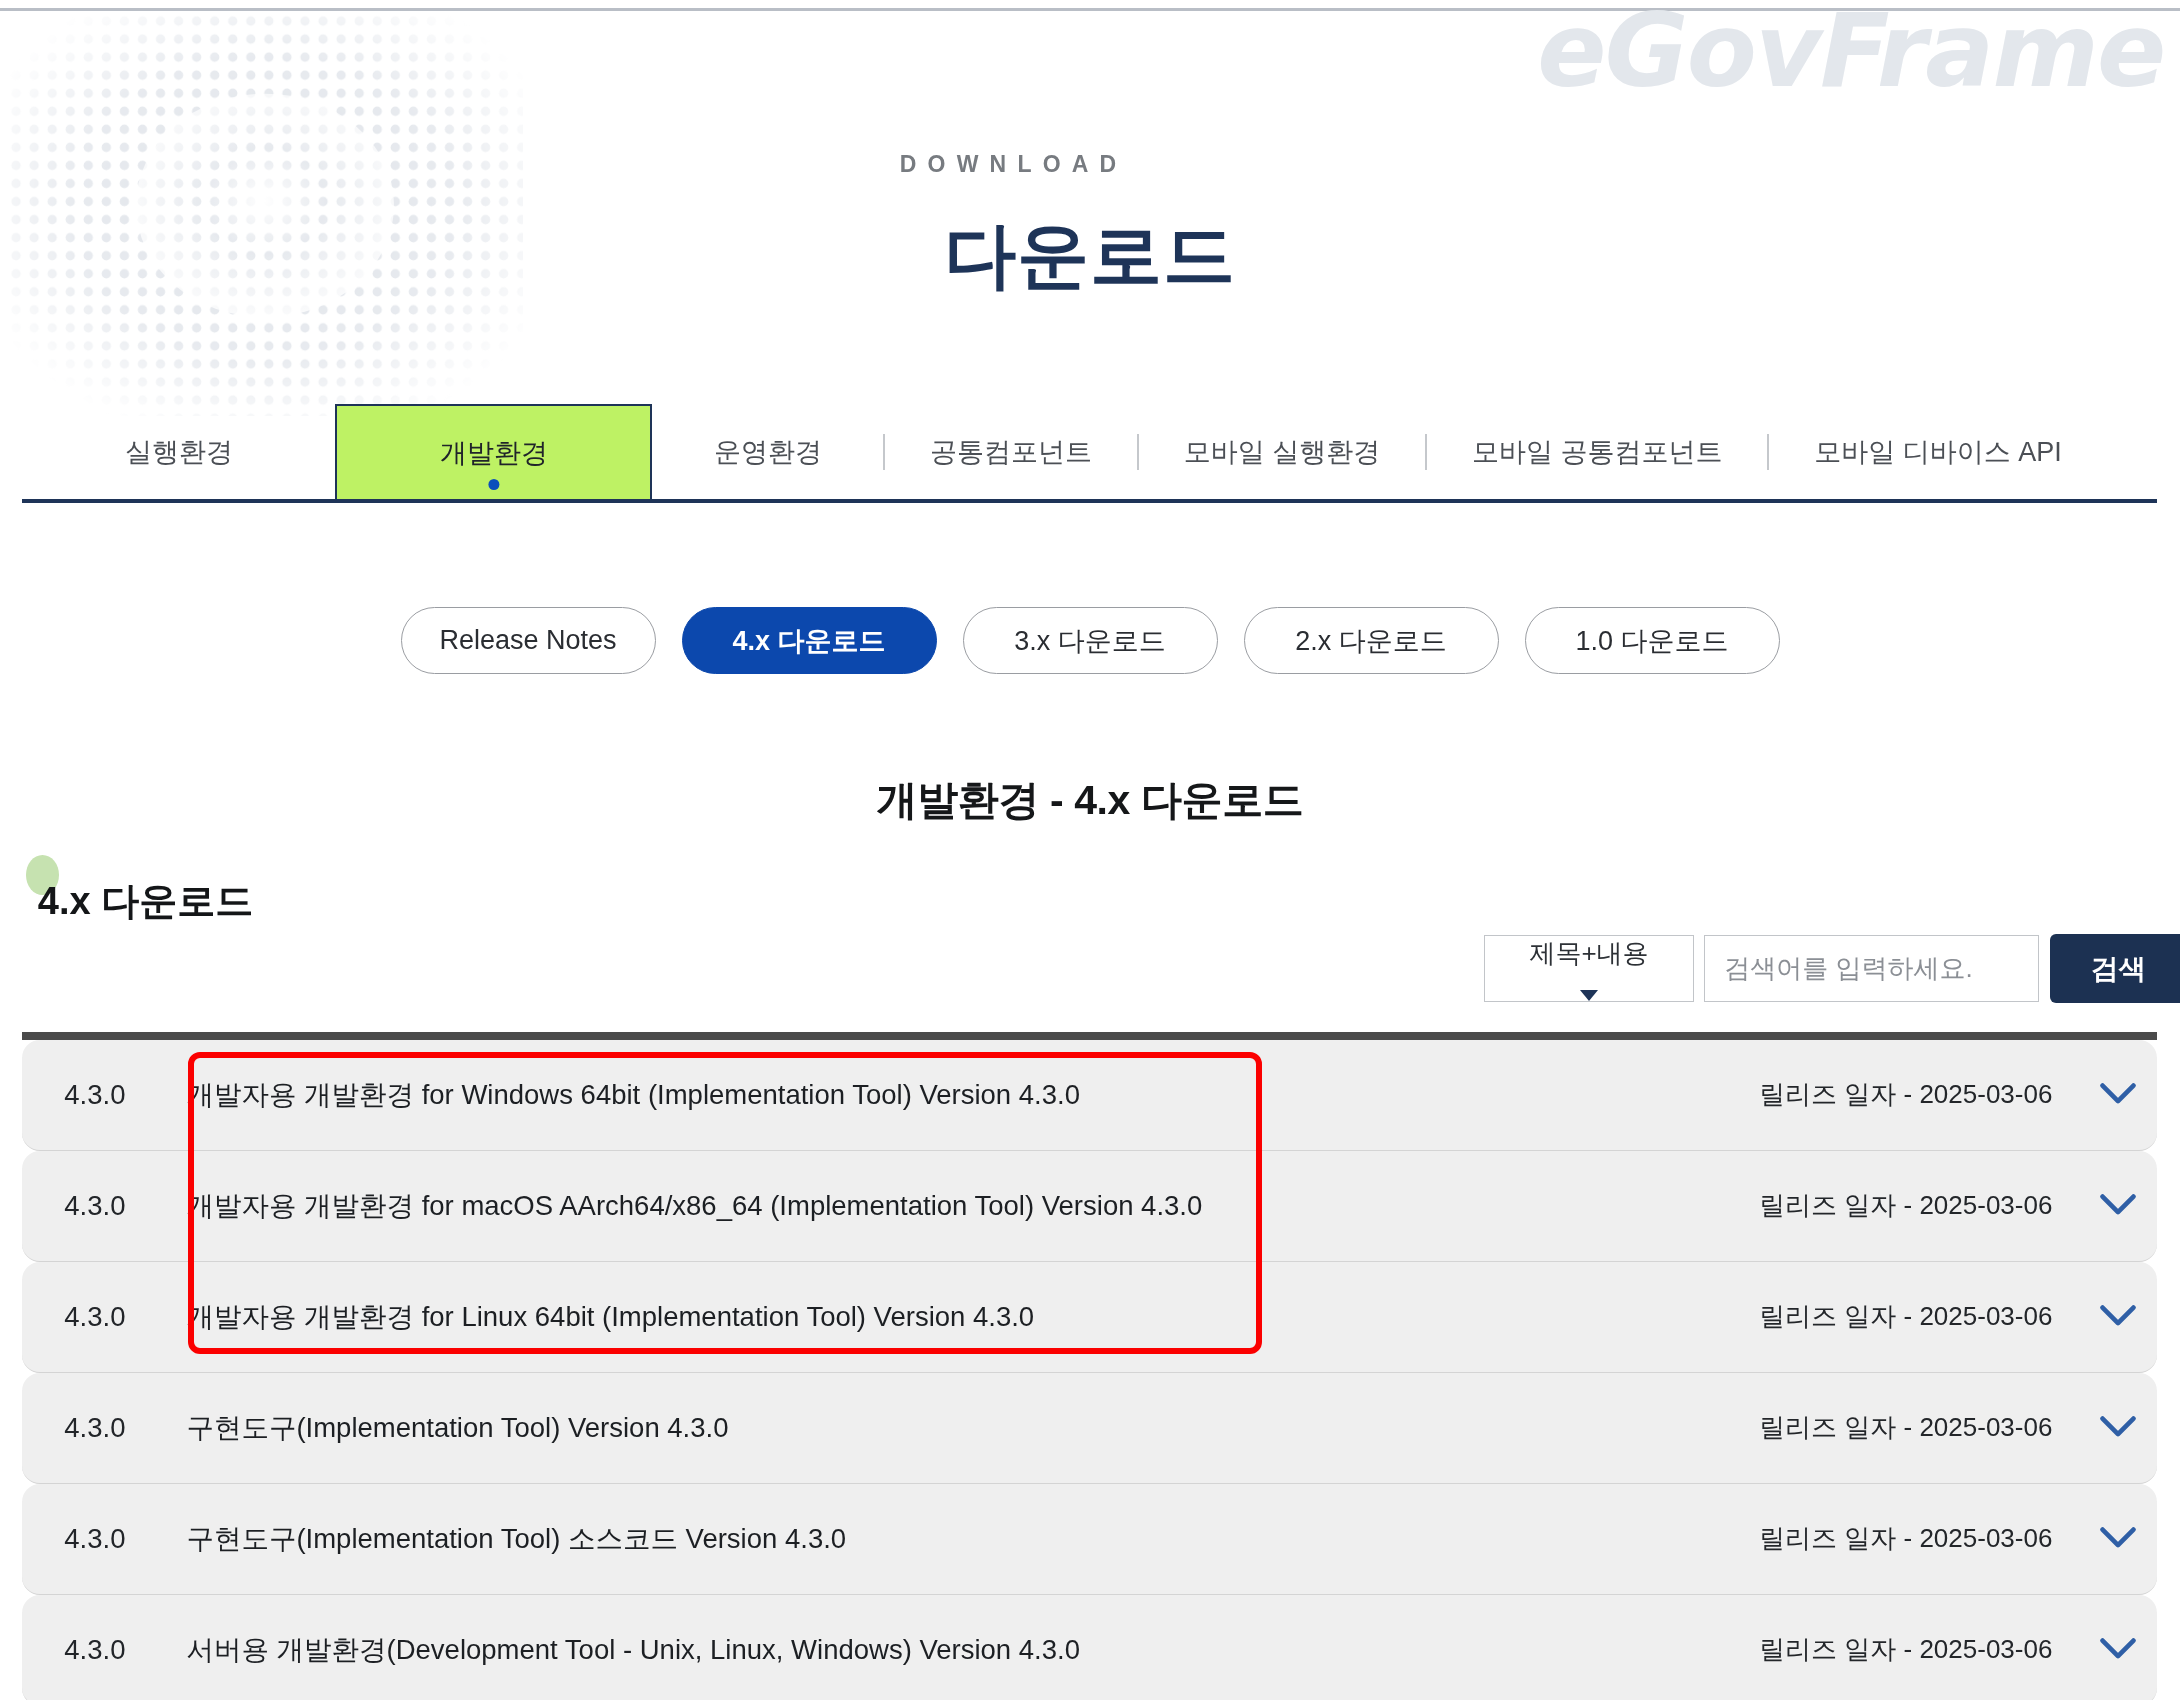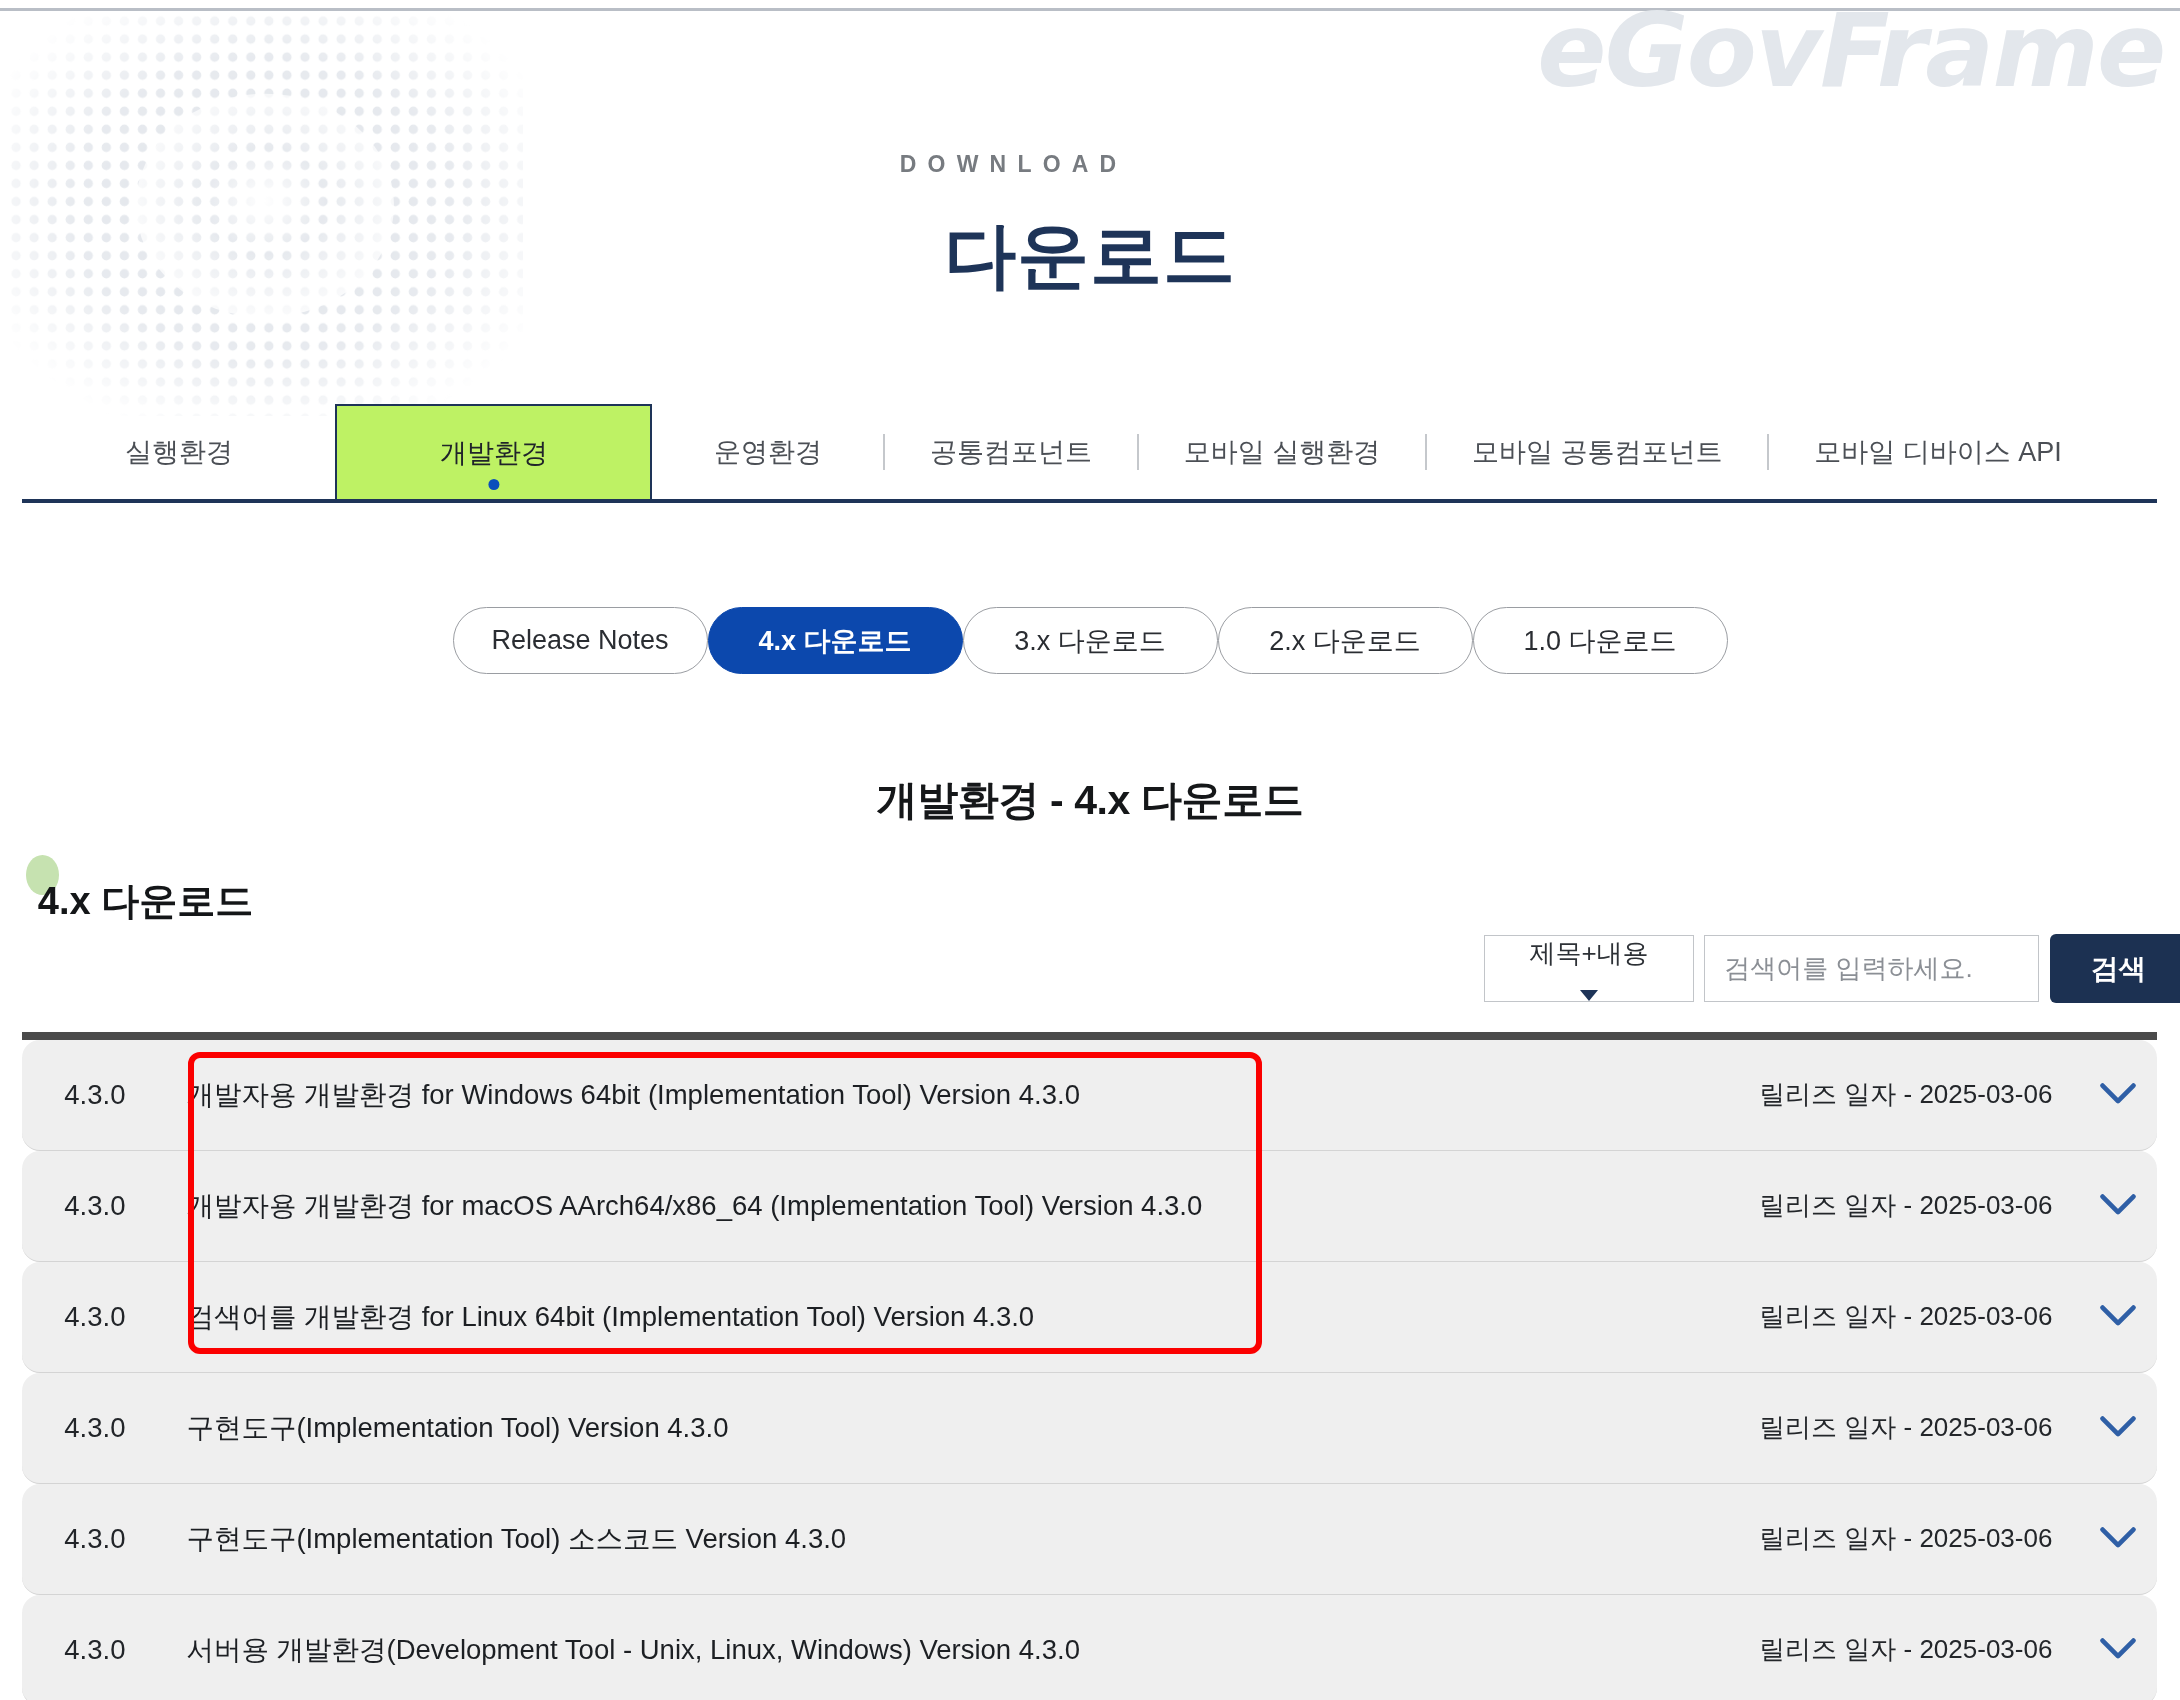--- a/index.html
+++ b/index.html
@@ -136,20 +136,21 @@
   }
 
   
   .pillrow {
     position: absolute;
     top: 607px;
     left: 0;
     width: 2180px;
     display: flex;
     justify-content: center;
+    gap: 26px;
   }
   .pill {
     height: 67px;
     min-width: 255px;
     padding: 0 31px;
     border: 1.7px solid #9a9da2;
     border-radius: 34px;
     background: #ffffff;
     color: #2a2d32;
     font-size: 27px;
@@ -444,21 +445,21 @@
           <div class="title">개발자용 개발환경 for macOS AArch64/x86_64 (Implementation Tool) Version 4.3.0</div>
           <div class="date">릴리즈 일자 - 2025-03-06</div>
           <div class="chev">
             <svg width="36" height="22.4" viewBox="0 0 42 26">
               <path d="M3 3 L21 21 L39 3" fill="none" stroke="#2f5fa6" stroke-width="5.5" stroke-linecap="round" stroke-linejoin="round"></path>
             </svg>
           </div>
         </div>
         <div class="row">
           <div class="ver">4.3.0</div>
-          <div class="title">검색어를 개발환경 for Linux 64bit (Implementation Tool) Version 4.3.0</div>
+          <div class="title">개발자용 개발환경 for Linux 64bit (Implementation Tool) Version 4.3.0</div>
           <div class="date">릴리즈 일자 - 2025-03-06</div>
           <div class="chev">
             <svg width="36" height="22.4" viewBox="0 0 42 26">
               <path d="M3 3 L21 21 L39 3" fill="none" stroke="#2f5fa6" stroke-width="5.5" stroke-linecap="round" stroke-linejoin="round"></path>
             </svg>
           </div>
         </div>
         <div class="row">
           <div class="ver">4.3.0</div>
           <div class="title">구현도구(Implementation Tool) Version 4.3.0</div>

